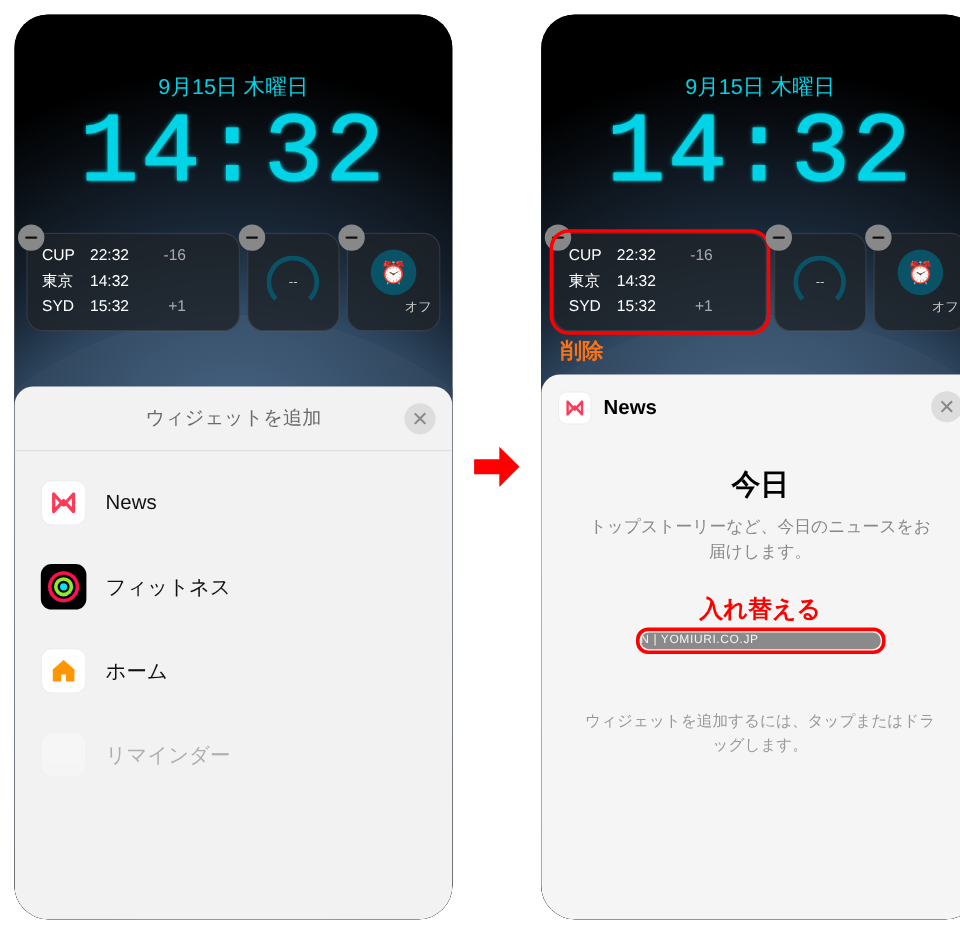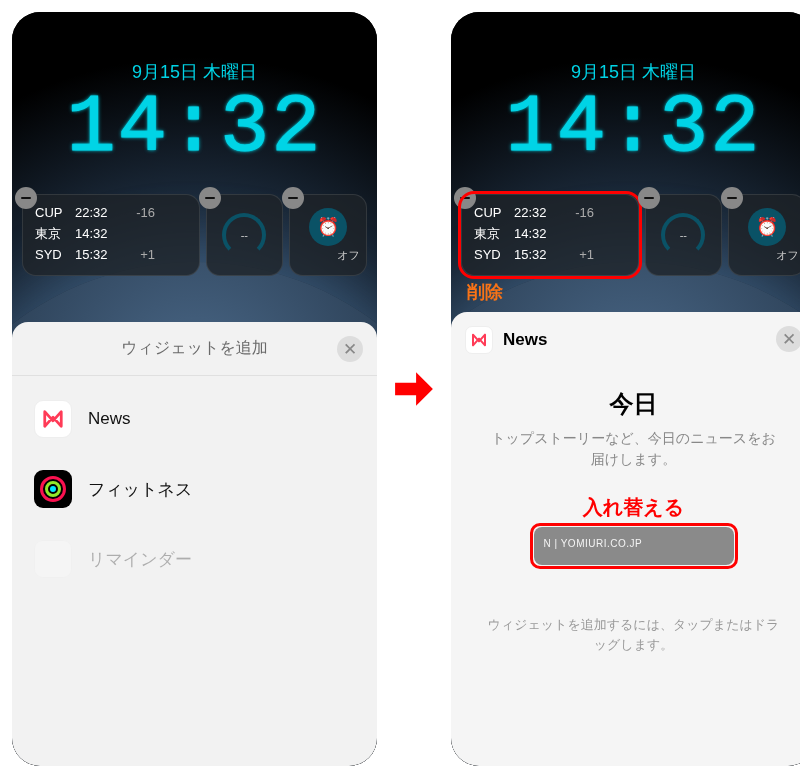--- a/index.html
+++ b/index.html
@@ -220,21 +220,20 @@
   font-weight: bold;
   font-size: 20px;
   text-align: center;
   margin-top: 24px;
 }
 .news-card {
   margin: 6px auto 0;
   width: 200px;
   background: #8a8a8a;
   border-radius: 8px;
-  padding: 10px;
   color: #fff;
   font-size: 11px;
   line-height: 1.4;
   position: relative;
 }
 .news-card-border {
   position: absolute;
   inset: -4px;
   border: 3px solid #ff0000;
   border-radius: 10px;
@@ -312,20 +311,28 @@
               </svg>
           </div>
           <span>News</span>
         </div>
         <div class="app-row">
           <div class="app-icon icon-fitness">
               <div class="rings"></div>
             </div>
           <span>フィットネス</span>
         </div>
+        <div class="app-row">
+          <div class="app-icon icon-home">
+            <svg viewBox="0 0 24 24" fill="#ff9500">
+                <path d="M12 3 L21 11 L21 21 L14 21 L14 15 L10 15 L10 21 L3 21 L3 11 Z"></path>
+              </svg>
+          </div>
+          <span>ホーム</span>
+        </div>
         <div class="app-row" style="opacity:0.3">
           <div class="app-icon" style="background:#fff;border:1px solid #eee"></div>
           <span>リマインダー</span>
         </div>
       </div>
     </div>
   </div>
 
   <div class="arrow">
     <svg viewBox="0 0 40 40">

